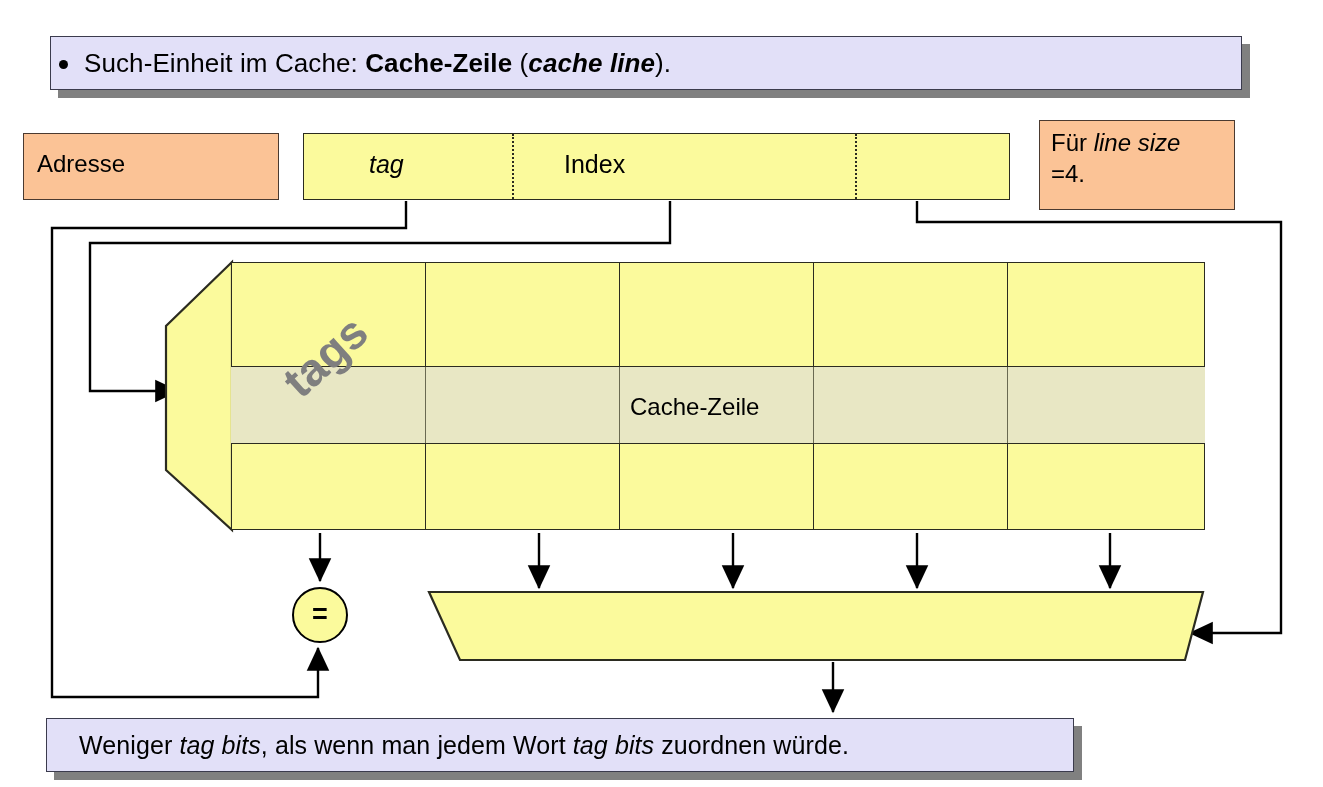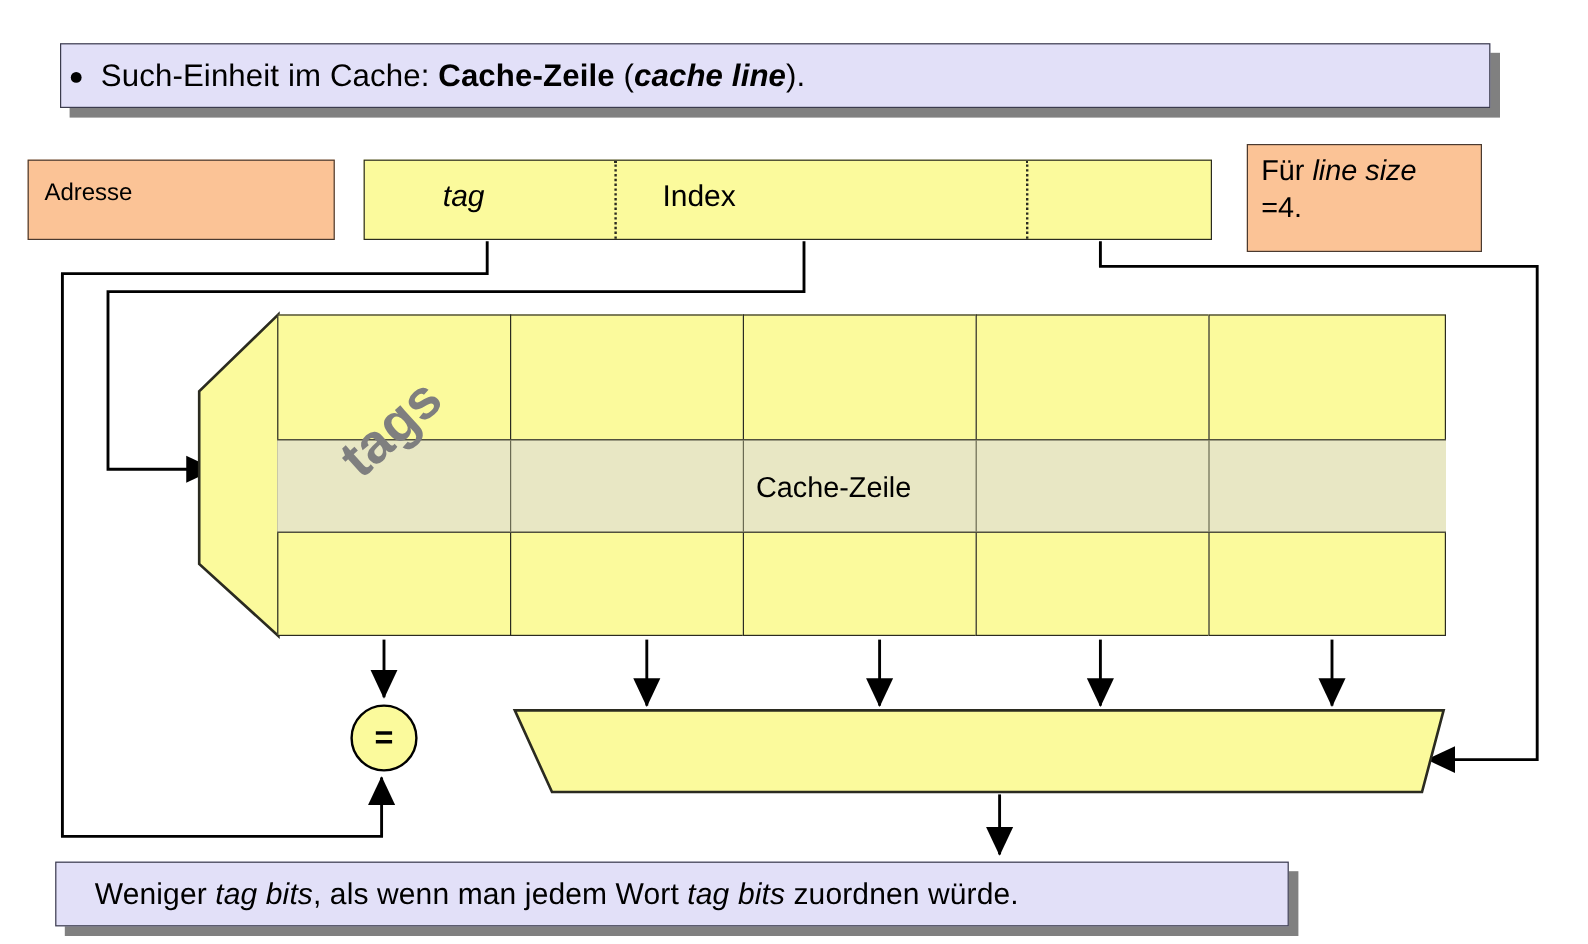--- a/index.html
+++ b/index.html
@@ -30,35 +30,35 @@
   .b{font-weight:bold;}
   .i{font-style:italic;}
   .bi{font-weight:bold;font-style:italic;}
 
   
   .orange-box{
     position:absolute;background:#fbc396;
     border:1.5px solid #4a3a30;box-sizing:border-box;
   }
   #adresse-box{left:23px;top:133px;width:256px;height:67px;}
-  #adresse-box .lbl{position:absolute;left:13px;top:16px;font-size:20px;}
+  #adresse-box .lbl{position:absolute;left:13px;top:16px;font-size:24px;}
   #linesize-box{left:1024px;top:120px;width:196px;height:90px;margin-left:15px;}
   #linesize-box .lbl{
     position:absolute;left:11px;top:7px;right:6px;
     font-size:24px;line-height:1.28;
   }
 
   
   #addr-field{
     position:absolute;left:303px;top:133px;width:707px;height:67px;
     background:#fbfa9c;border:1.5px solid #2b2b20;box-sizing:border-box;
   }
   #addr-field .seg-label{position:absolute;font-size:25px;top:16px;}
   #addr-tag{left:65px;}
-  #addr-index{left:248px;}
+  #addr-index{left:260px;}
   .dotted-div{
     position:absolute;top:0;bottom:0;width:0;
     border-left:2px dotted #2b2b20;
   }
 
   
   #grid{position:absolute;left:231px;top:262px;width:974px;height:268px;}
   .grid-col{
     position:absolute;top:0;height:268px;
     border-left:1.6px solid #2b2b20;border-top:1.6px solid #2b2b20;

